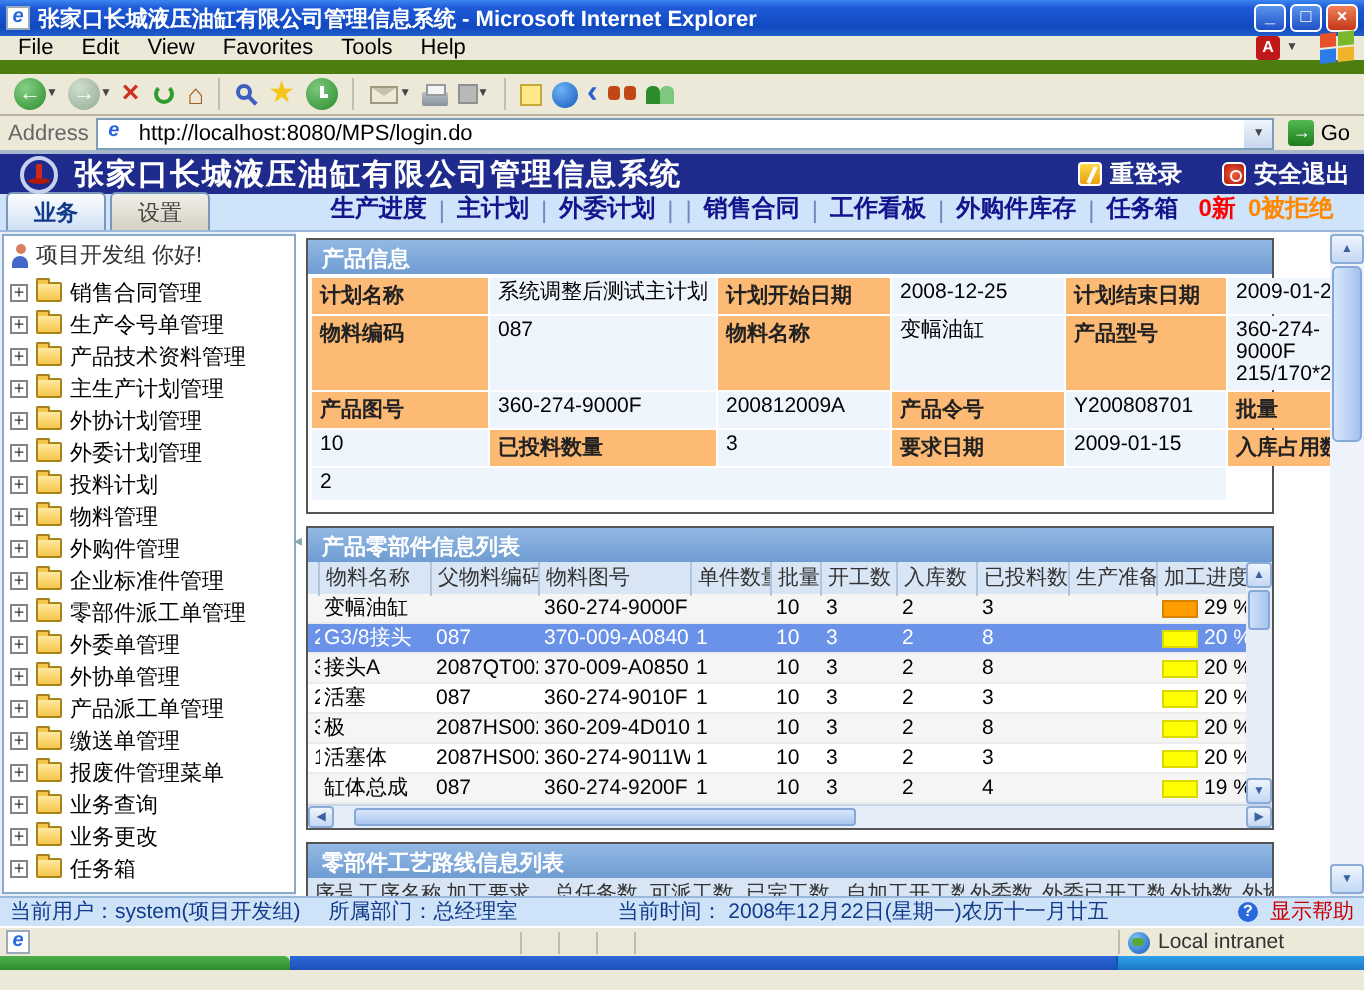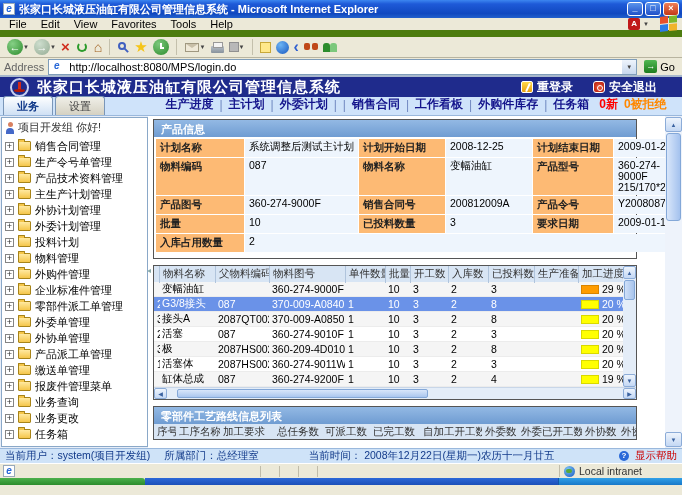--- a/index.html
+++ b/index.html
@@ -88,21 +88,21 @@
     color:#fff;font-size:9px;font-weight:bold;text-align:center;line-height:13px;}
   .go-icon::before{content:"→";}
 
   
   .appheader{height:20px;background:#1f2b8c;display:flex;align-items:center;color:#fff;}
   .logo{width:19px;height:19px;border:2px solid #c8d0f0;border-radius:50%;margin:0 8px 0 10px;
     position:relative;background:#1f2b8c;flex:none;}
   .logo::before{content:"";position:absolute;left:6px;top:2px;width:3px;height:9px;background:#d02818;}
   .logo::after{content:"";position:absolute;left:2px;top:9px;width:11px;height:3px;background:#b01808;border-radius:50%;}
   .app-title{font-size:15px;font-weight:bold;letter-spacing:1px;}
-  .appheader-right{margin-left:auto;display:flex;align-items:center;gap:6px;padding-right:25px;font-size:12px;font-weight:bold;}
+  .appheader-right{margin-left:auto;display:flex;align-items:center;gap:6px;padding-right:7px;font-size:12px;font-weight:bold;}
   .hbtn{display:flex;align-items:center;gap:4px;margin-left:14px;}
   .ic-relogin{width:12px;height:12px;background:linear-gradient(#ffd84a,#e8a010);border:1px solid #fff;border-radius:2px;position:relative;}
   .ic-relogin::before{content:"";position:absolute;left:5px;top:1px;width:2px;height:9px;background:#fff;transform:rotate(25deg);}
   .ic-logout{width:12px;height:12px;background:radial-gradient(#f06040,#b01808);border:1px solid #fff;border-radius:3px;position:relative;}
   .ic-logout::before{content:"";position:absolute;left:3px;top:3px;width:4px;height:4px;border:1px solid #fff;border-radius:50%;}
 
   
   .tabrow{height:19px;background:#cfe3fa;border-bottom:1px solid #9ab8dc;display:flex;align-items:flex-end;}
   .tabs{width:150px;display:flex;align-items:flex-end;padding-left:3px;flex:none;}
   .tab{font-size:11px;padding:2px 13px 1px;border:1px solid #7a96b8;border-bottom:none;
@@ -475,36 +475,36 @@
             <div class="pi-label">计划结束日期</div>
             <div class="pi-value">2009-01-25</div>
             <div class="pi-label">物料编码</div>
             <div class="pi-value">087</div>
             <div class="pi-label">物料名称</div>
             <div class="pi-value">变幅油缸</div>
             <div class="pi-label">产品型号</div>
             <div class="pi-value">360-274-9000F 215/170*2642</div>
             <div class="pi-label">产品图号</div>
             <div class="pi-value">360-274-9000F</div>
-            <div class="pi-label">销售合同号</div>
             <div class="pi-value">200812009A</div>
             <div class="pi-label">产品令号</div>
             <div class="pi-value">Y200808701</div>
             <div class="pi-label">批量</div>
             <div class="pi-value">10</div>
             <div class="pi-label">已投料数量</div>
             <div class="pi-value">3</div>
             <div class="pi-label">要求日期</div>
             <div class="pi-value">2009-01-15</div>
             <div class="pi-label">入库占用数量</div>
             <div class="pi-value" style="grid-column: span 5;">2</div>
           </div>
       </div>
 
       <div class="panel">
+        <div class="panel-header">产品零部件信息列表</div>
         <div class="parts-body">
           <div class="parts-cols">
             <div class="pgrid pt-hrow">
                 <div class="pt-hcell"></div>
                 <div class="pt-hcell">物料名称</div>
                 <div class="pt-hcell">父物料编码</div>
                 <div class="pt-hcell">物料图号</div>
                 <div class="pt-hcell">单件数量</div>
                 <div class="pt-hcell">批量</div>
                 <div class="pt-hcell">开工数</div>

